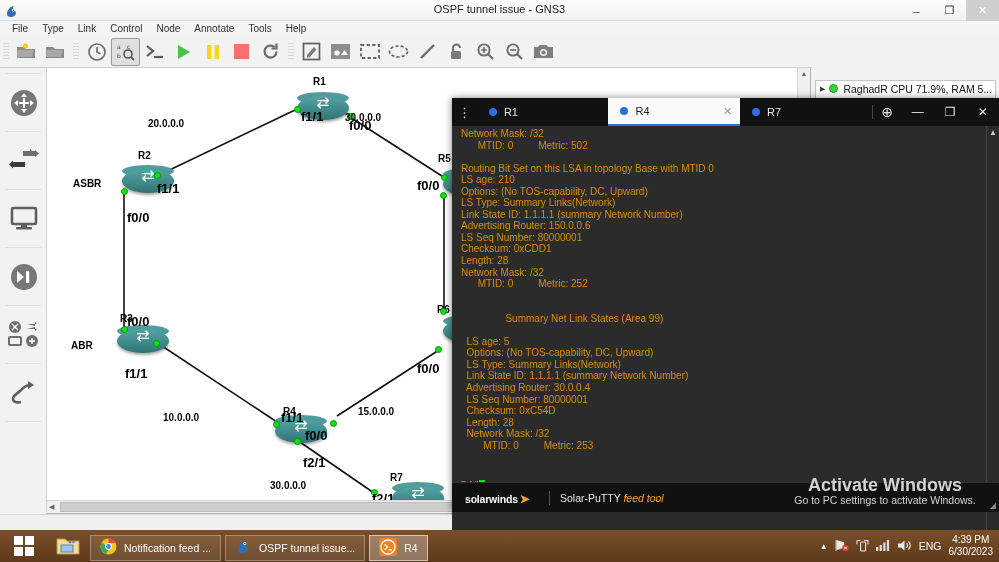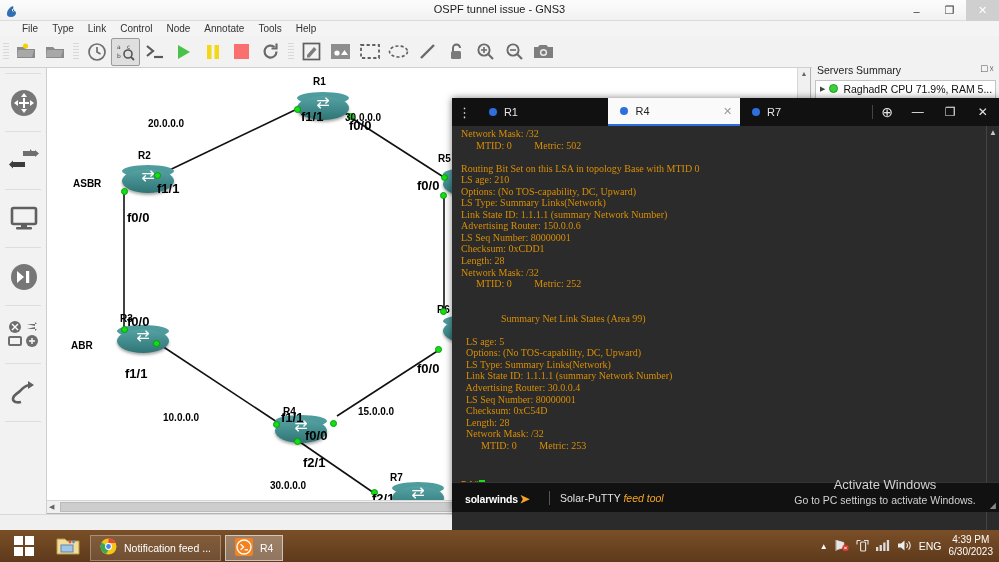--- a/index.html
+++ b/index.html
@@ -28,21 +28,21 @@
   }
   .tb-btns { position:absolute; right:0; top:0; height:21px; display:flex; }
   .tb-btn {
     width:33px; height:21px; display:flex; align-items:center; justify-content:center;
     font-size:11px; color:#333;
   }
   .tb-btn.close { background:#cfcfcf; color:#fff; }
 
   .menubar {
     position:absolute; left:0; top:21px; width:999px; height:15px;
-    background:#f4f4f4; display:flex; align-items:center; padding-left:15px;
+    background:#f4f4f4; display:flex; align-items:center; padding-left:5px;
   }
   .menu-item { font-size:10px; color:#333; padding:0 7px; line-height:15px; }
 
   .toolbar {
     position:absolute; left:0; top:36px; width:999px; height:32px;
     background:#f2f2f2; border-bottom:1px solid #cfcfcf;
     display:flex; align-items:center;
   }
   .tool-sep { width:6px; height:18px; margin:0 3px; opacity:.45;
     background:repeating-linear-gradient(to bottom,#b8b8b8 0 1px,transparent 1px 3px);
@@ -160,21 +160,21 @@
     color:#e6e6e6; font-size:14px; }
   .p-win { width:34px; display:flex; align-items:center; justify-content:center;
     color:#e6e6e6; font-size:12px; }
 
   .term {
     position:absolute; left:0; top:28px; width:547px; height:452px;
     background:#2b2b2b; overflow:hidden;
   }
   .term-text {
     position:absolute; left:9px; top:2px; width:512px;
-    font-family:Liberation Serif, serif;
+    font-family:Liberation Sans, sans-serif;
     font-size:10px; line-height:11.55px; color:#d98e04;
     white-space:pre;
   }
   .term-scroll {
     position:absolute; right:0; top:28px; width:13px; height:447px; background:#2b2b2b;
     border-left:1px solid #444;
   }
   .ts-arrow { color:#c9c9c9; font-size:8px; text-align:center; }
   .cursor-blk { display:inline-block; width:6px; height:10px; background:#12e012;
     vertical-align:-1px; }
@@ -193,21 +193,21 @@
   .sw-name { position:absolute; left:108px; top:9px; font-size:10.5px; color:#e4e4e4; }
   .sw-free { color:#f5a623; font-style:italic; }
   .sw-copy { position:absolute; right:12px; top:10px; font-size:9.5px; color:#cfcfcf; }
   .sw-grip { position:absolute; right:3px; bottom:2px; font-size:8px; color:#888; }
 
   
   .watermark {
     position:absolute; left:770px; top:476px; width:230px; text-align:center;
     color:#d2d2d2; pointer-events:none; z-index:40;
   }
-  .wm1 { font-size:13px; line-height:18px; }
+  .wm1 { font-size:18px; line-height:18px;font-weight:bold; }
   .wm2 { font-size:10.5px; line-height:13px; }
 
   
   .taskbar {
     position:absolute; left:0; top:530px; width:999px; height:32px;
     background:#6b4420;
     background-image:linear-gradient(#7a4f28,#5e3a1b);
   }
   .tb-start { width:48px; height:32px; display:flex; align-items:center; justify-content:center; }
   .win-logo { display:grid; grid-template-columns:9px 9px; grid-template-rows:9px 9px; gap:2px; }
@@ -534,24 +534,20 @@
       <div class="cscroll-v">
         <div class="sc-arrow" style="margin-top:2px;">▲</div>
       </div>
       <div class="cscroll-h">
         <div class="sc-arrow" style="position:absolute;left:2px;top:2px;">◀</div>
         <div class="sc-thumb" style="position:absolute;left:13px;top:1px;width:560px;height:10px;"></div>
       </div>
     </div>
 
     <div class="rightdock">
-      <div class="rd-head">
-        <span>Servers Summary</span>
-        <span class="rd-head-btns">☐☓</span>
-      </div>
       <div class="rd-body">
         <div class="rd-row">
           <span class="rd-arrow">▶</span>
           <span class="rd-led"></span>
           <span>RaghadR CPU 71.9%, RAM 5...</span>
         </div>
       </div>
     </div>
 
     <div class="gns3-status"></div>
@@ -673,20 +669,30 @@
           <svg width="17" height="17" viewBox="0 0 17 17">
             <circle cx="8.5" cy="8.5" r="8" fill="#f5c518"></circle>
             <path d="M8.5.5A8 8 0 0 1 15.6 5H8.5z" fill="#e8453c"></path>
             <path d="M1.6 4.3A8 8 0 0 0 6 16l3.5-6z" fill="#3aa757"></path>
             <circle cx="8.5" cy="8.5" r="3.4" fill="#fff"></circle>
               <circle cx="8.5" cy="8.5" r="2.4" fill="#4285f4"></circle>
           </svg>
         </span>
         <span>Notification feed ...</span>
       </div>
+      <div class="tb-task">
+        <span>
+          <svg width="17" height="17" viewBox="0 0 17 17">
+            <path d="M3 12c0-4 3-8 6-9.5.8 2-.2 3.2-1.2 4.2C10 6.5 13 8 13 10.5S10.5 15 7 15 3 14 3 12z" fill="#2f6fb5"></path>
+            <circle cx="9.8" cy="5.6" r="1.5" fill="#fff"></circle>
+              <circle cx="9.9" cy="5.6" r=".7" fill="#111"></circle>
+          </svg>
+        </span>
+        <span>OSPF tunnel issue...</span>
+      </div>
       <div class="tb-task active">
         <span>
           <svg width="18" height="18" viewBox="0 0 18 18">
             <rect width="18" height="18" rx="2" fill="#f58220"></rect>
             <circle cx="9" cy="9" r="7" fill="none" stroke="#fff" stroke-width="1.3"></circle>
             <path d="M5.6 6.2l3 2.8-3 2.8" fill="none" stroke="#fff" stroke-width="1.3"></path>
             <path d="M9.6 11.8h3.4" stroke="#fff" stroke-width="1.3"></path>
           </svg>
         </span>
         <span>R4</span>

